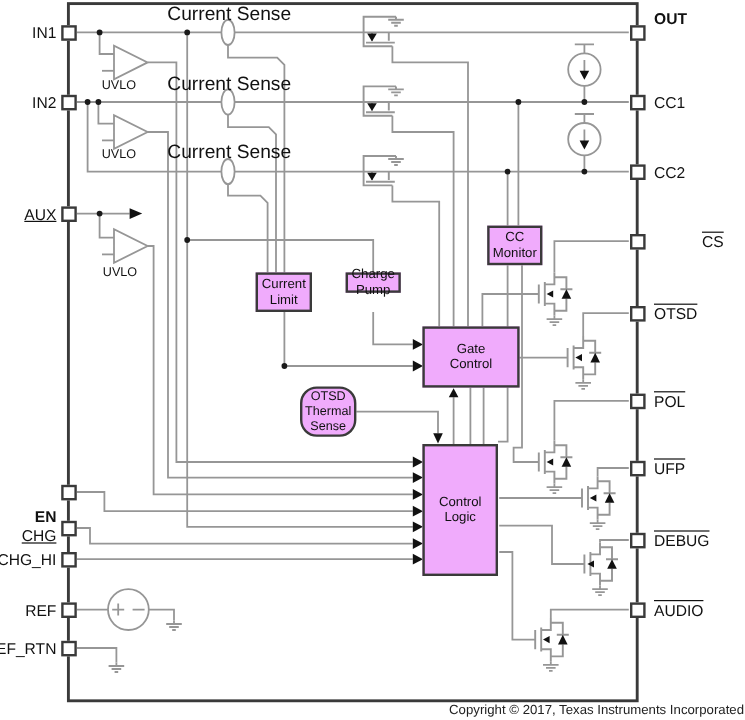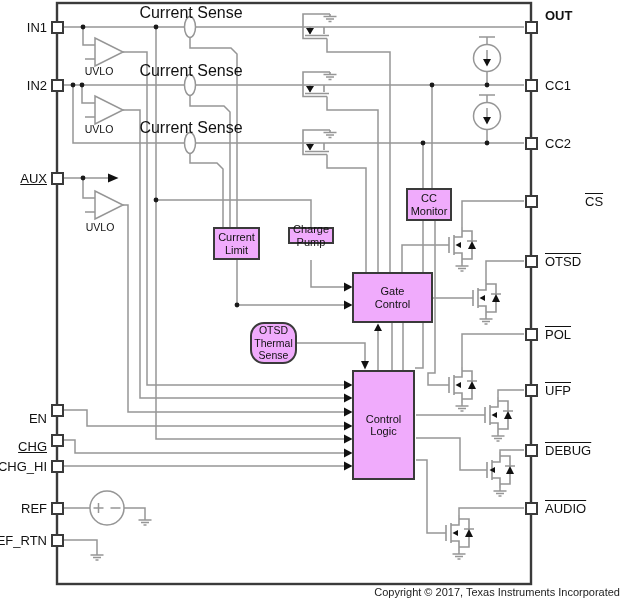--- a/index.html
+++ b/index.html
@@ -234,21 +234,21 @@
   <span class="float-label" style="left:99px;top:123px;font-size:10.5px;">UVLO</span>
   <span class="float-label" style="left:100px;top:221px;font-size:10.5px;">UVLO</span>
 
   <div class="pin-square" style="left:50.5px;top:20.5px;"></div>
   <span class="pin-label left-label" style="top:21px;">IN1</span>
   <div class="pin-square" style="left:50.5px;top:78.5px;"></div>
   <span class="pin-label left-label" style="top:79px;">IN2</span>
   <div class="pin-square" style="left:50.5px;top:171.5px;"></div>
   <span class="pin-label left-label" style="top:172px;text-decoration:underline;">AUX</span>
   <div class="pin-square" style="left:50.5px;top:403.5px;"></div>
-  <span class="pin-label left-label" style="top:412px;">EN</span>
+  <span class="pin-label left-label" style="top:424px;font-weight:bold;">EN</span>
   <div class="pin-square" style="left:50.5px;top:433.5px;"></div>
   <span class="pin-label left-label" style="top:440px;text-decoration:underline;">CHG</span>
   <div class="pin-square" style="left:50.5px;top:459.5px;"></div>
   <span class="pin-label left-label" style="top:460px;margin-left:40px;">CHG_HI</span>
   <div class="pin-square" style="left:50.5px;top:501.5px;"></div>
   <span class="pin-label left-label" style="top:502px;">REF</span>
   <div class="pin-square" style="left:50.5px;top:533.5px;"></div>
   <span class="pin-label left-label" style="top:534px;">REF_RTN</span>
 
   <div class="pin-square" style="left:524.5px;top:20.5px;"></div>

